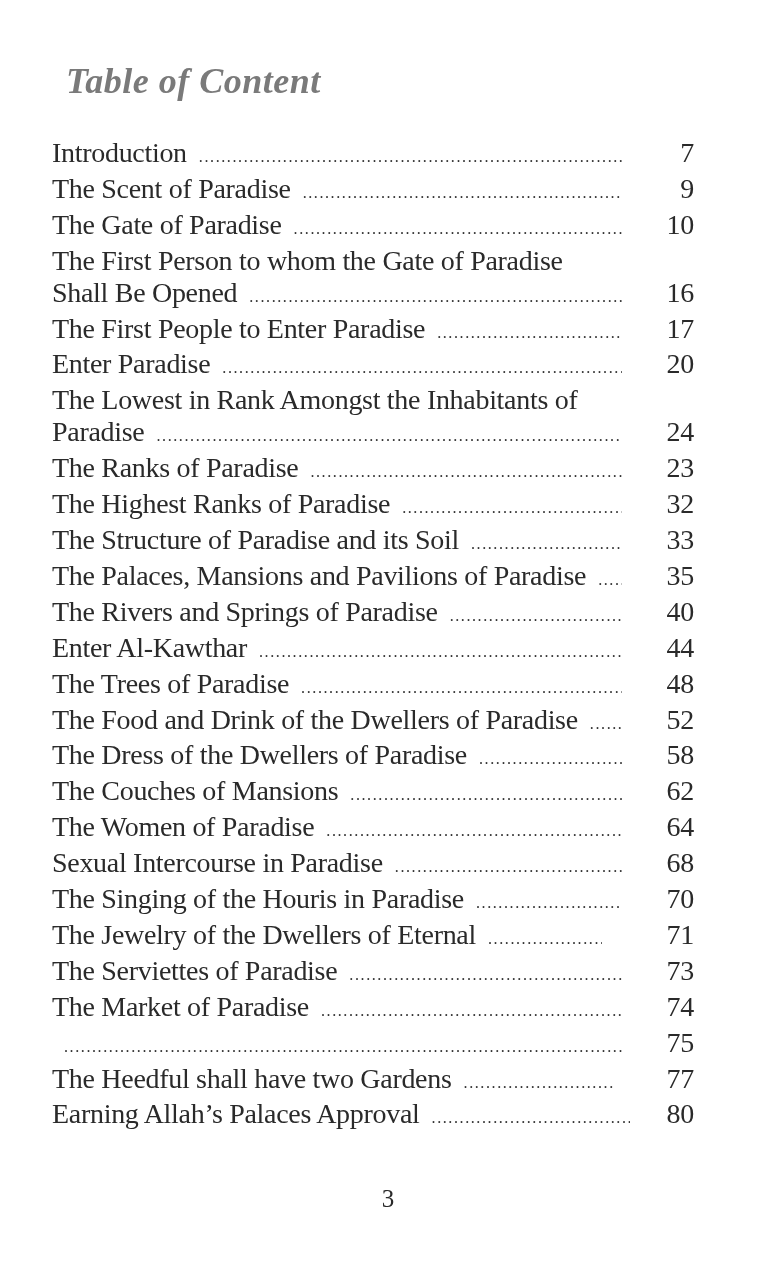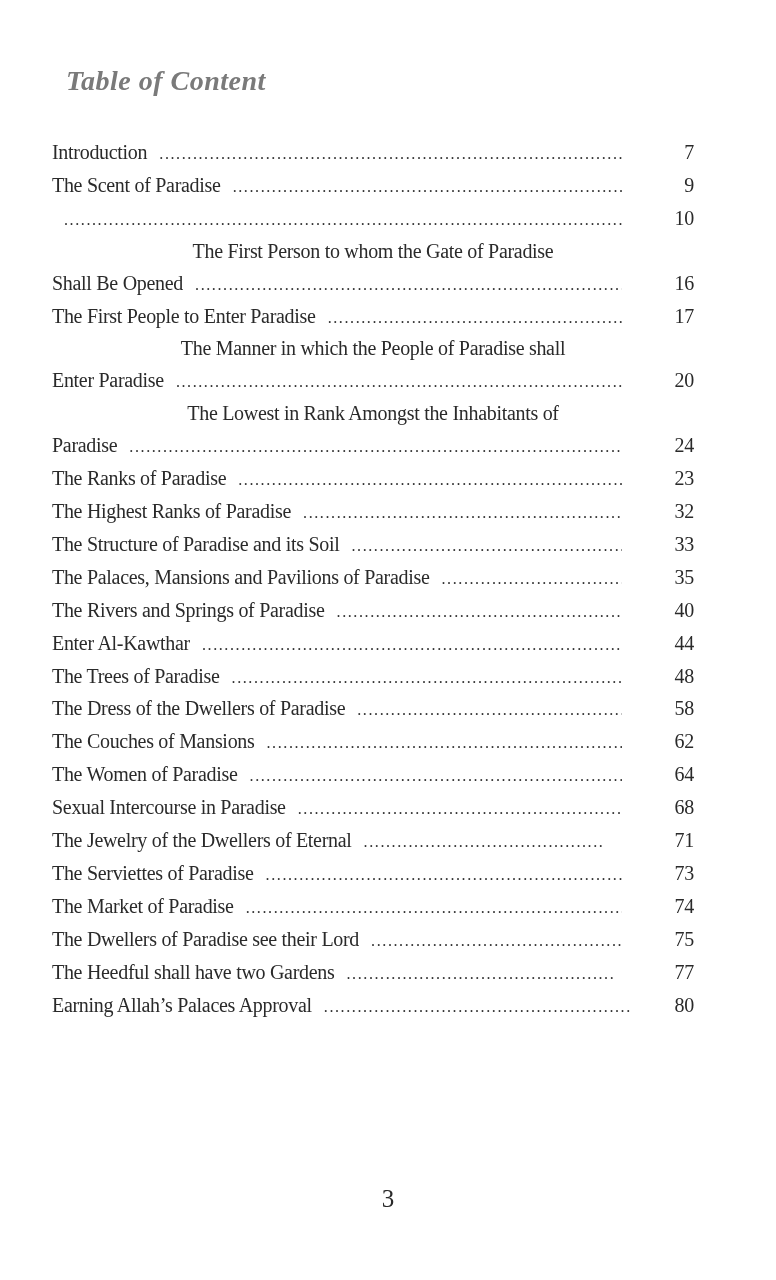--- a/index.html
+++ b/index.html
@@ -12,52 +12,51 @@
       height: 1280px;
       position: relative;
       overflow: hidden;
       font-family: "Liberation Serif", "DejaVu Serif", serif;
       color: #2a2a2a;
     }
     .page-title {
       position: absolute;
       left: 66px;
       top: 56px;
-      font-size: 28px;
+      font-size: 36px;
       font-style: italic;
       font-weight: bold;
       color: #7a7a7a;
       letter-spacing: 0.5px;
       margin: 0;
       line-height: 50px;
     }
     .toc {
       position: absolute;
       left: 52px;
       top: 137px;
       width: 642px;
       margin: 0;
       padding: 0;
       list-style: none;
     }
     .toc-entry {
       display: block;
-      font-size: 20px;
+      font-size: 28px;
       line-height: 31.9px;
       letter-spacing: -0.3px;
     }
     .toc-row {
       display: flex;
       align-items: baseline;
       white-space: nowrap;
     }
     .toc-first-line {
       display: block;
       white-space: nowrap;
-      text-align: center;
     }
     .toc-title {
       flex: 0 0 auto;
     }
     .toc-dots {
       flex: 1 1 auto;
       overflow: hidden;
       margin-left: 12px;
       margin-right: 38px;
       font-size: 16px;
@@ -98,41 +97,41 @@
   </li>
   <li class="toc-entry">
     <div class="toc-row">
         <span class="toc-title">The Scent of Paradise</span>
         <span class="toc-dots"></span>
         <span class="toc-page">9</span>
       </div>
   </li>
   <li class="toc-entry">
     <div class="toc-row">
+        <span class="toc-title">The Gate of Paradise</span>
         <span class="toc-dots"></span>
         <span class="toc-page">10</span>
       </div>
   </li>
   <li class="toc-entry">
     <span class="toc-first-line">The First Person to whom the Gate of Paradise</span>
     <div class="toc-row">
         <span class="toc-title">Shall Be Opened</span>
         <span class="toc-dots"></span>
         <span class="toc-page">16</span>
       </div>
   </li>
   <li class="toc-entry">
     <div class="toc-row">
         <span class="toc-title">The First People to Enter Paradise</span>
         <span class="toc-dots"></span>
         <span class="toc-page">17</span>
       </div>
   </li>
   <li class="toc-entry">
-    <span class="toc-first-line">The Manner in which the People of Paradise shall</span>
     <div class="toc-row">
         <span class="toc-title">Enter Paradise</span>
         <span class="toc-dots"></span>
         <span class="toc-page">20</span>
       </div>
   </li>
   <li class="toc-entry">
     <span class="toc-first-line">The Lowest in Rank Amongst the Inhabitants of</span>
     <div class="toc-row">
         <span class="toc-title">Paradise</span>
@@ -184,20 +183,27 @@
   </li>
   <li class="toc-entry">
     <div class="toc-row">
         <span class="toc-title">The Trees of Paradise</span>
         <span class="toc-dots"></span>
         <span class="toc-page">48</span>
       </div>
   </li>
   <li class="toc-entry">
     <div class="toc-row">
+        <span class="toc-title">The Food and Drink of the Dwellers of Paradise</span>
+        <span class="toc-dots"></span>
+        <span class="toc-page">52</span>
+      </div>
+  </li>
+  <li class="toc-entry">
+    <div class="toc-row">
         <span class="toc-title">The Dress of the Dwellers of Paradise</span>
         <span class="toc-dots"></span>
         <span class="toc-page">58</span>
       </div>
   </li>
   <li class="toc-entry">
     <div class="toc-row">
         <span class="toc-title">The Couches of Mansions</span>
         <span class="toc-dots"></span>
         <span class="toc-page">62</span>
@@ -208,20 +214,27 @@
         <span class="toc-title">The Women of Paradise</span>
         <span class="toc-dots"></span>
         <span class="toc-page">64</span>
       </div>
   </li>
   <li class="toc-entry">
     <div class="toc-row">
         <span class="toc-title">Sexual Intercourse in Paradise</span>
         <span class="toc-dots"></span>
         <span class="toc-page">68</span>
+      </div>
+  </li>
+  <li class="toc-entry">
+    <div class="toc-row">
+        <span class="toc-title">The Singing of the Houris in Paradise</span>
+        <span class="toc-dots"></span>
+        <span class="toc-page">70</span>
       </div>
   </li>
   <li class="toc-entry">
     <div class="toc-row">
         <span class="toc-title">The Jewelry of the Dwellers of Eternal</span>
         <span class="toc-dots" style="margin-right:58px"></span>
         <span class="toc-page">71</span>
       </div>
   </li>
   <li class="toc-entry">
@@ -233,21 +246,20 @@
   </li>
   <li class="toc-entry">
     <div class="toc-row">
         <span class="toc-title">The Market of Paradise</span>
         <span class="toc-dots"></span>
         <span class="toc-page">74</span>
       </div>
   </li>
   <li class="toc-entry">
     <div class="toc-row">
-        <span class="toc-title">The Dwellers of Paradise see their Lord</span>
         <span class="toc-dots"></span>
         <span class="toc-page">75</span>
       </div>
   </li>
   <li class="toc-entry">
     <div class="toc-row">
         <span class="toc-title">The Heedful shall have two Gardens</span>
         <span class="toc-dots" style="margin-right:46px"></span>
         <span class="toc-page">77</span>
       </div>

